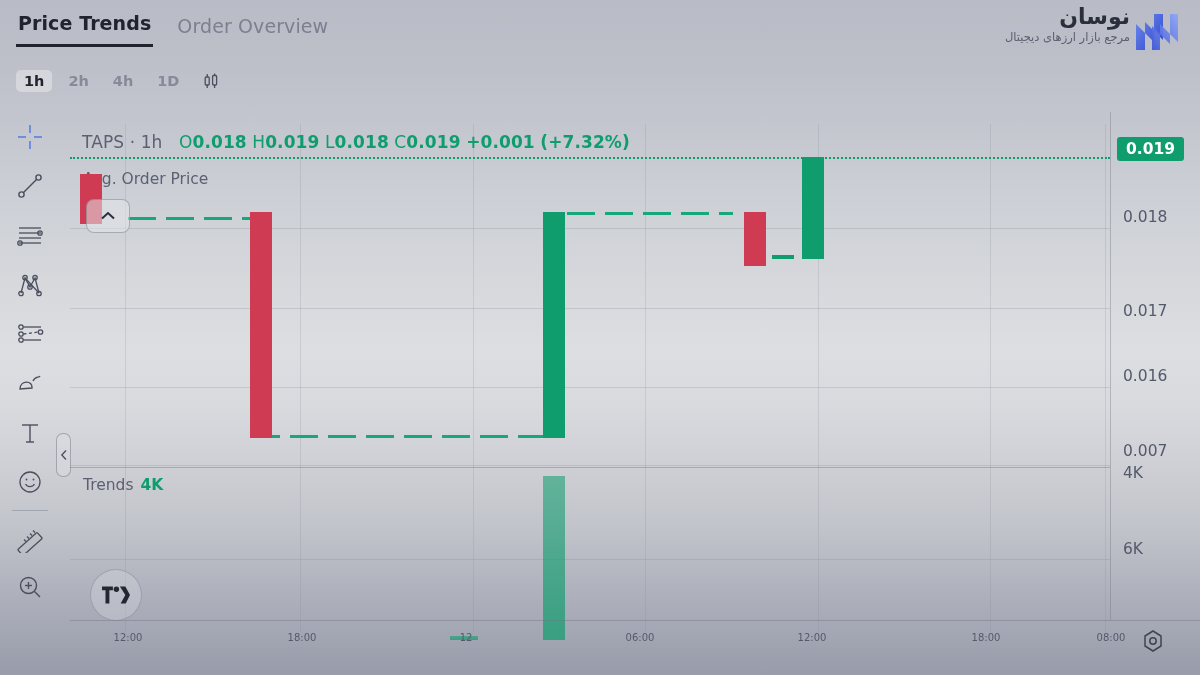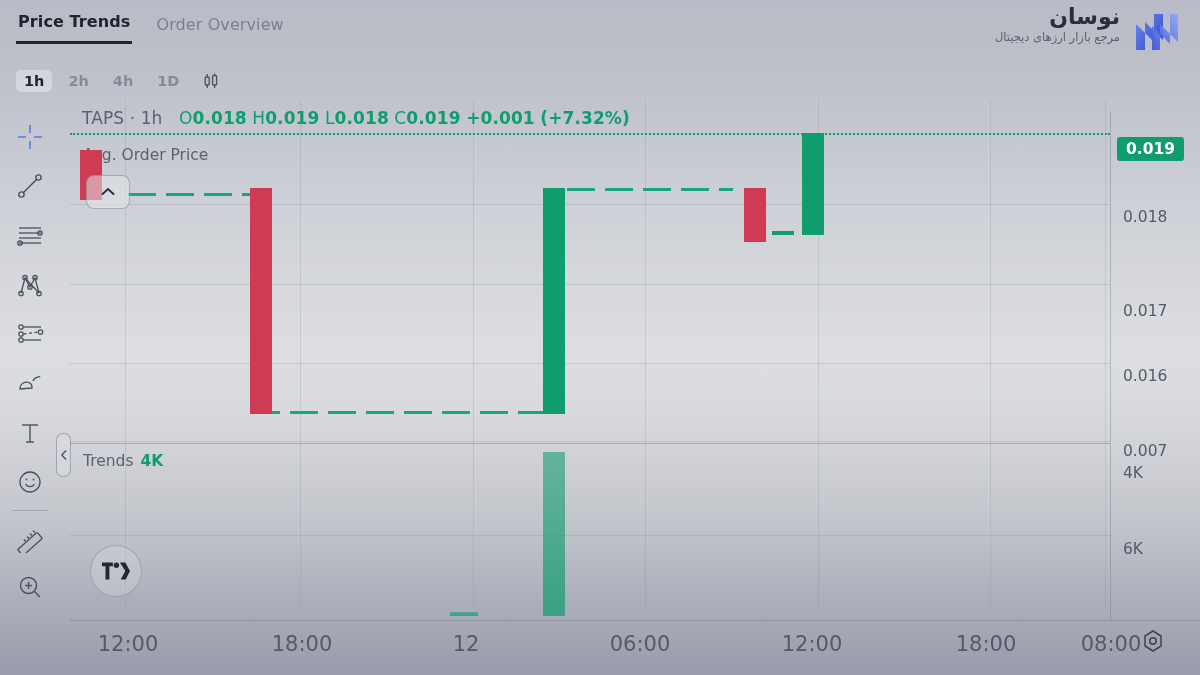--- a/index.html
+++ b/index.html
@@ -29,42 +29,42 @@
 
   
   .topbar {
     position: absolute; left: 0; top: 0; width: 1200px; height: 110px;
   }
   .tabs {
     position: absolute; left: 16px; top: 6px;
     display: flex; align-items: flex-end; gap: 22px;
   }
   .tab {
-    font-size: 16px; letter-spacing: .1px;
+    font-size: 19px; letter-spacing: .1px;
     color: #7b7f90; padding: 6px 2px 10px 2px;
     cursor: pointer; white-space: nowrap;
   }
   .tab.active { color: #20242e; font-weight: 700; border-bottom: 3px solid #20242e; }
 
   .intervals {
     position: absolute; left: 16px; top: 68px;
     display: flex; align-items: center; gap: 8px;
   }
   .ivl {
     font-size: 14.5px; color: #868a99; font-weight: 600;
     padding: 4px 8px; border-radius: 5px; cursor: pointer;
     line-height: 1;
   }
   .ivl.active { color: #20242e; background: rgba(255,255,255,.34); }
   .ivl-icon { padding: 3px 6px; display: flex; align-items: center; }
 
   
   .brand {
     position: absolute; right: 16px; top: 4px;
-    display: flex; align-items: flex-start; gap: 10px;
+    display: flex; align-items: flex-start; gap: 0;
     flex-direction: row-reverse;
   }
   .brand-logo { width: 54px; height: 52px; margin-top: 2px; }
   .brand-text { text-align: right; direction: rtl; }
   .brand-title {
     font-size: 22px; font-weight: 700; color: #2a2f3d; line-height: 1.15;
   }
   .brand-sub { font-size: 11.5px; color: #5b6070; margin-top: 2px; line-height: 1.2; }
 
   .viewtoggle {
@@ -93,21 +93,21 @@
   }
   .collapse-handle {
     position: absolute; left: 56px; top: 433px;
     width: 15px; height: 44px; border: 1px solid rgba(100,105,120,.45);
     border-radius: 7px; background: rgba(225,227,232,.35);
     display: flex; align-items: center; justify-content: center; cursor: pointer;
   }
 
   
   .chart {
-    position: absolute; left: 70px; top: 100px;
+    position: absolute; left: 70px; top: 124px;
     width: 1040px; height: 508px;
   }
   .grid-line {
     position: absolute; left: 0; width: 1040px; height: 1px;
     background: rgba(130,135,150,.26);
   }
   .grid-vline {
     position: absolute; top: 0; width: 1px; height: 508px;
     background: rgba(130,135,150,.22);
   }
@@ -188,21 +188,21 @@
 
   
   .time-axis {
     position: absolute; left: 70px; top: 620px; width: 1130px; height: 55px;
   }
   .time-axis .topsep {
     position: absolute; left: 0; top: 0; width: 1130px; height: 1px;
     background: rgba(110,115,130,.42);
   }
   .ttick {
-    position: absolute; top: 12px; font-size: 21px; color: #545a6b;
+    position: absolute; top: 12px; font-size: 10px; color: #545a6b;
     transform: translateX(-50%); white-space: nowrap;
   }
   .axis-settings {
     position: absolute; left: 1070px; top: 8px; cursor: pointer;
   }
 </style>
 </head>
 <body>
 
 <div id="app">

